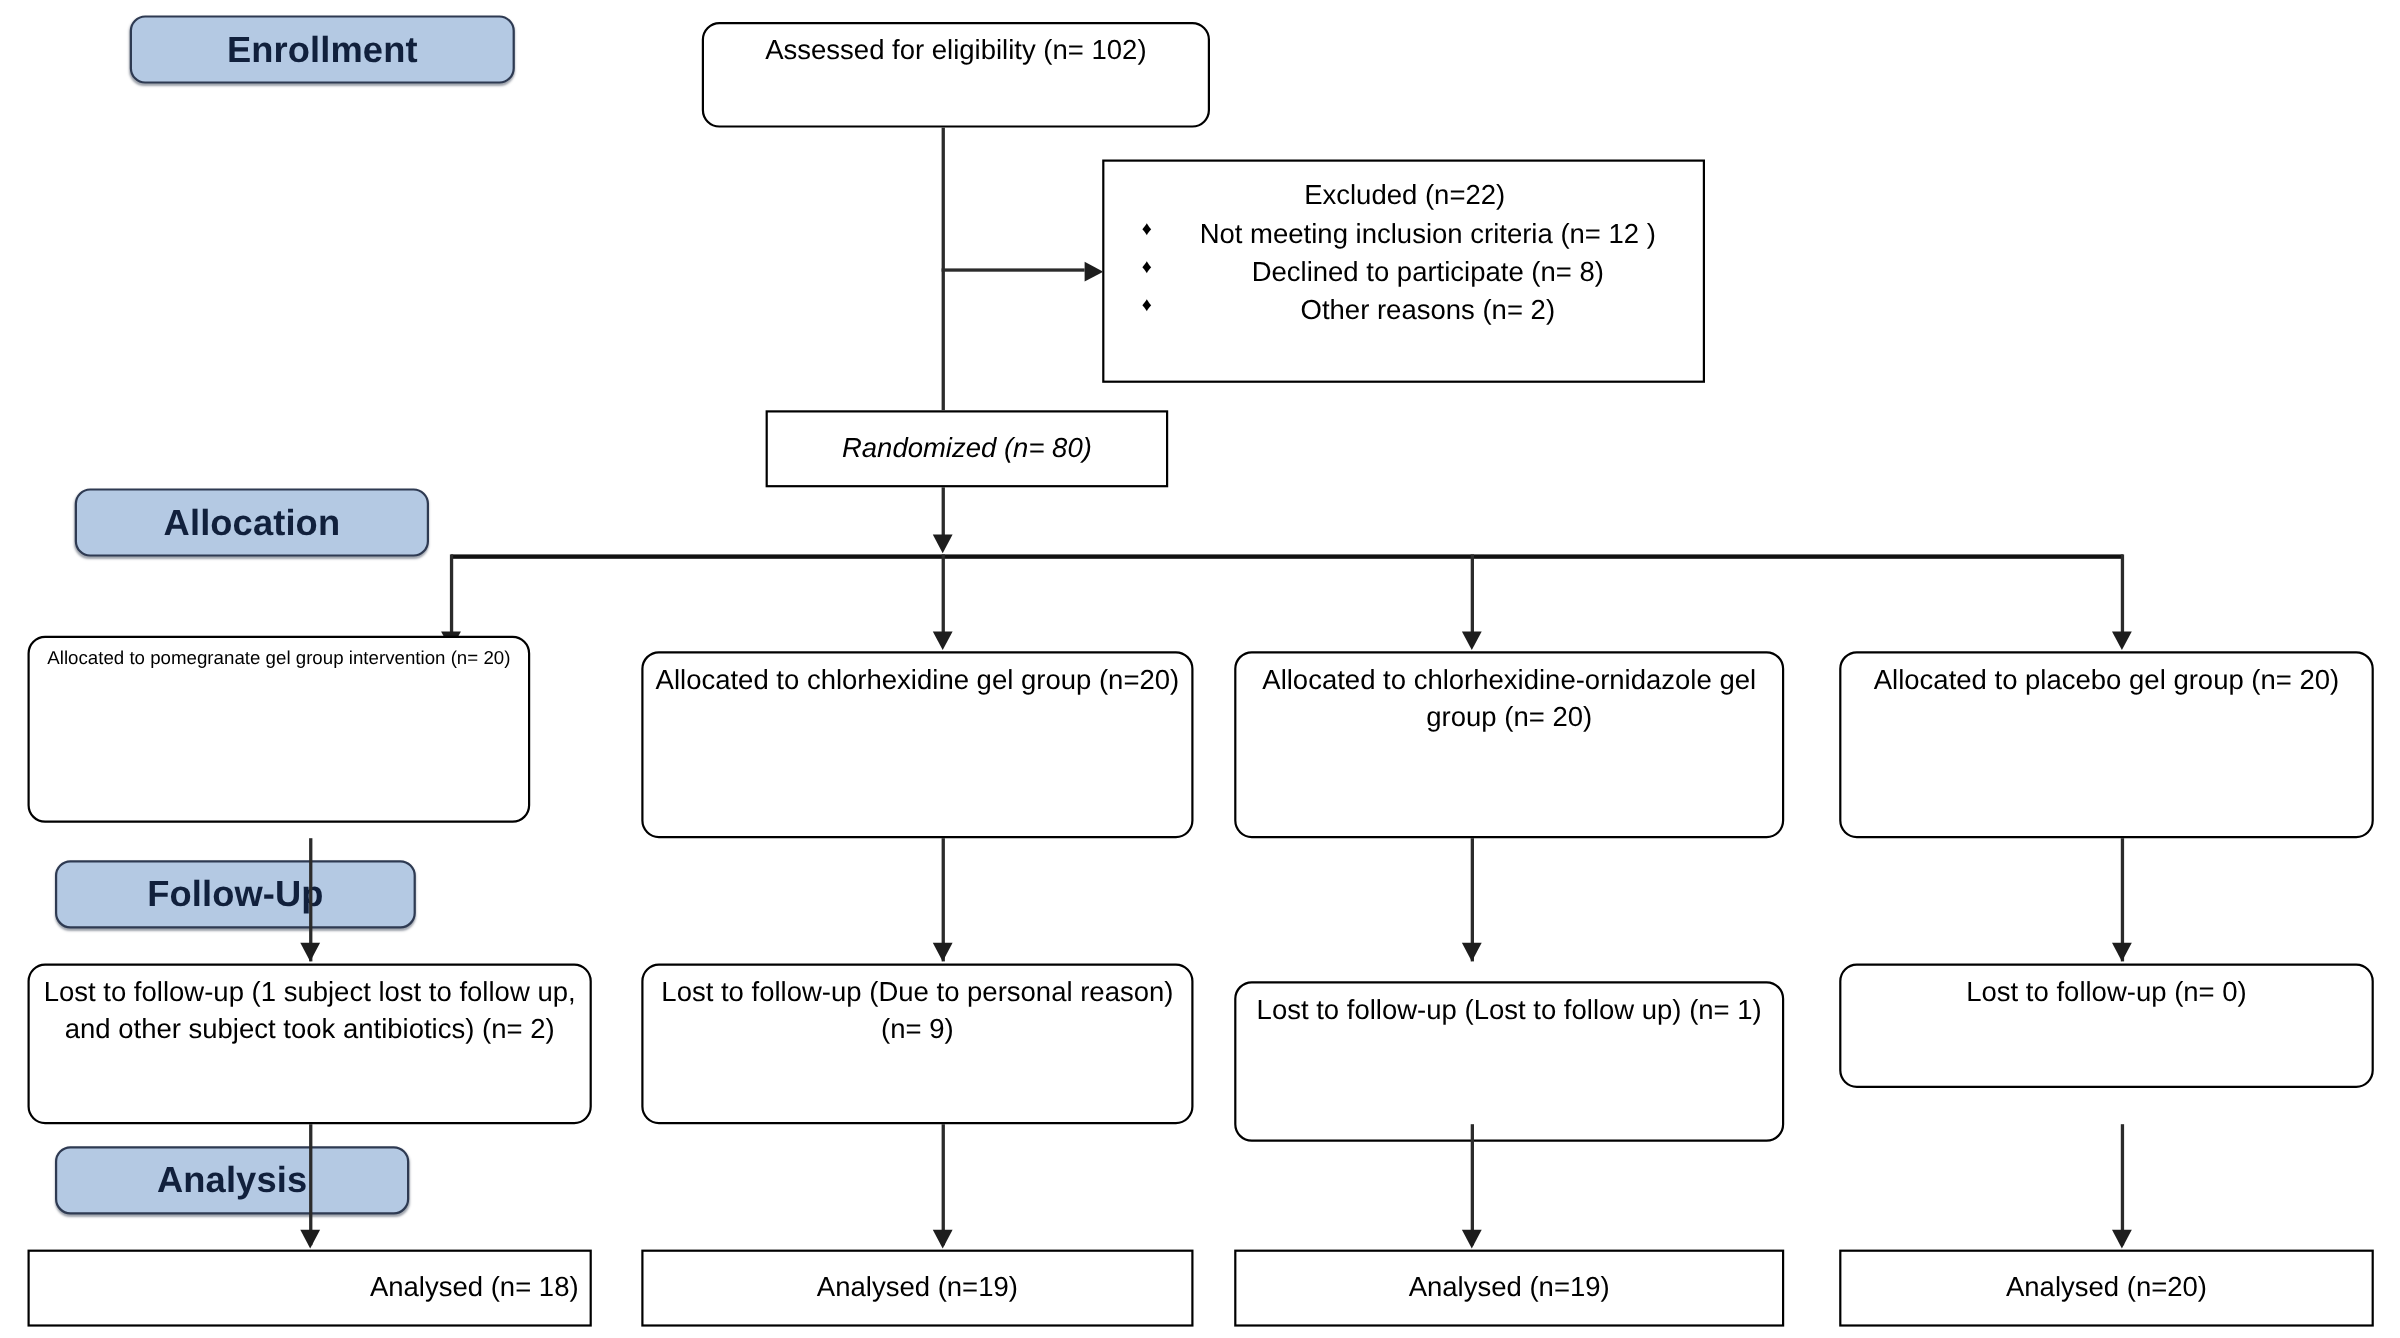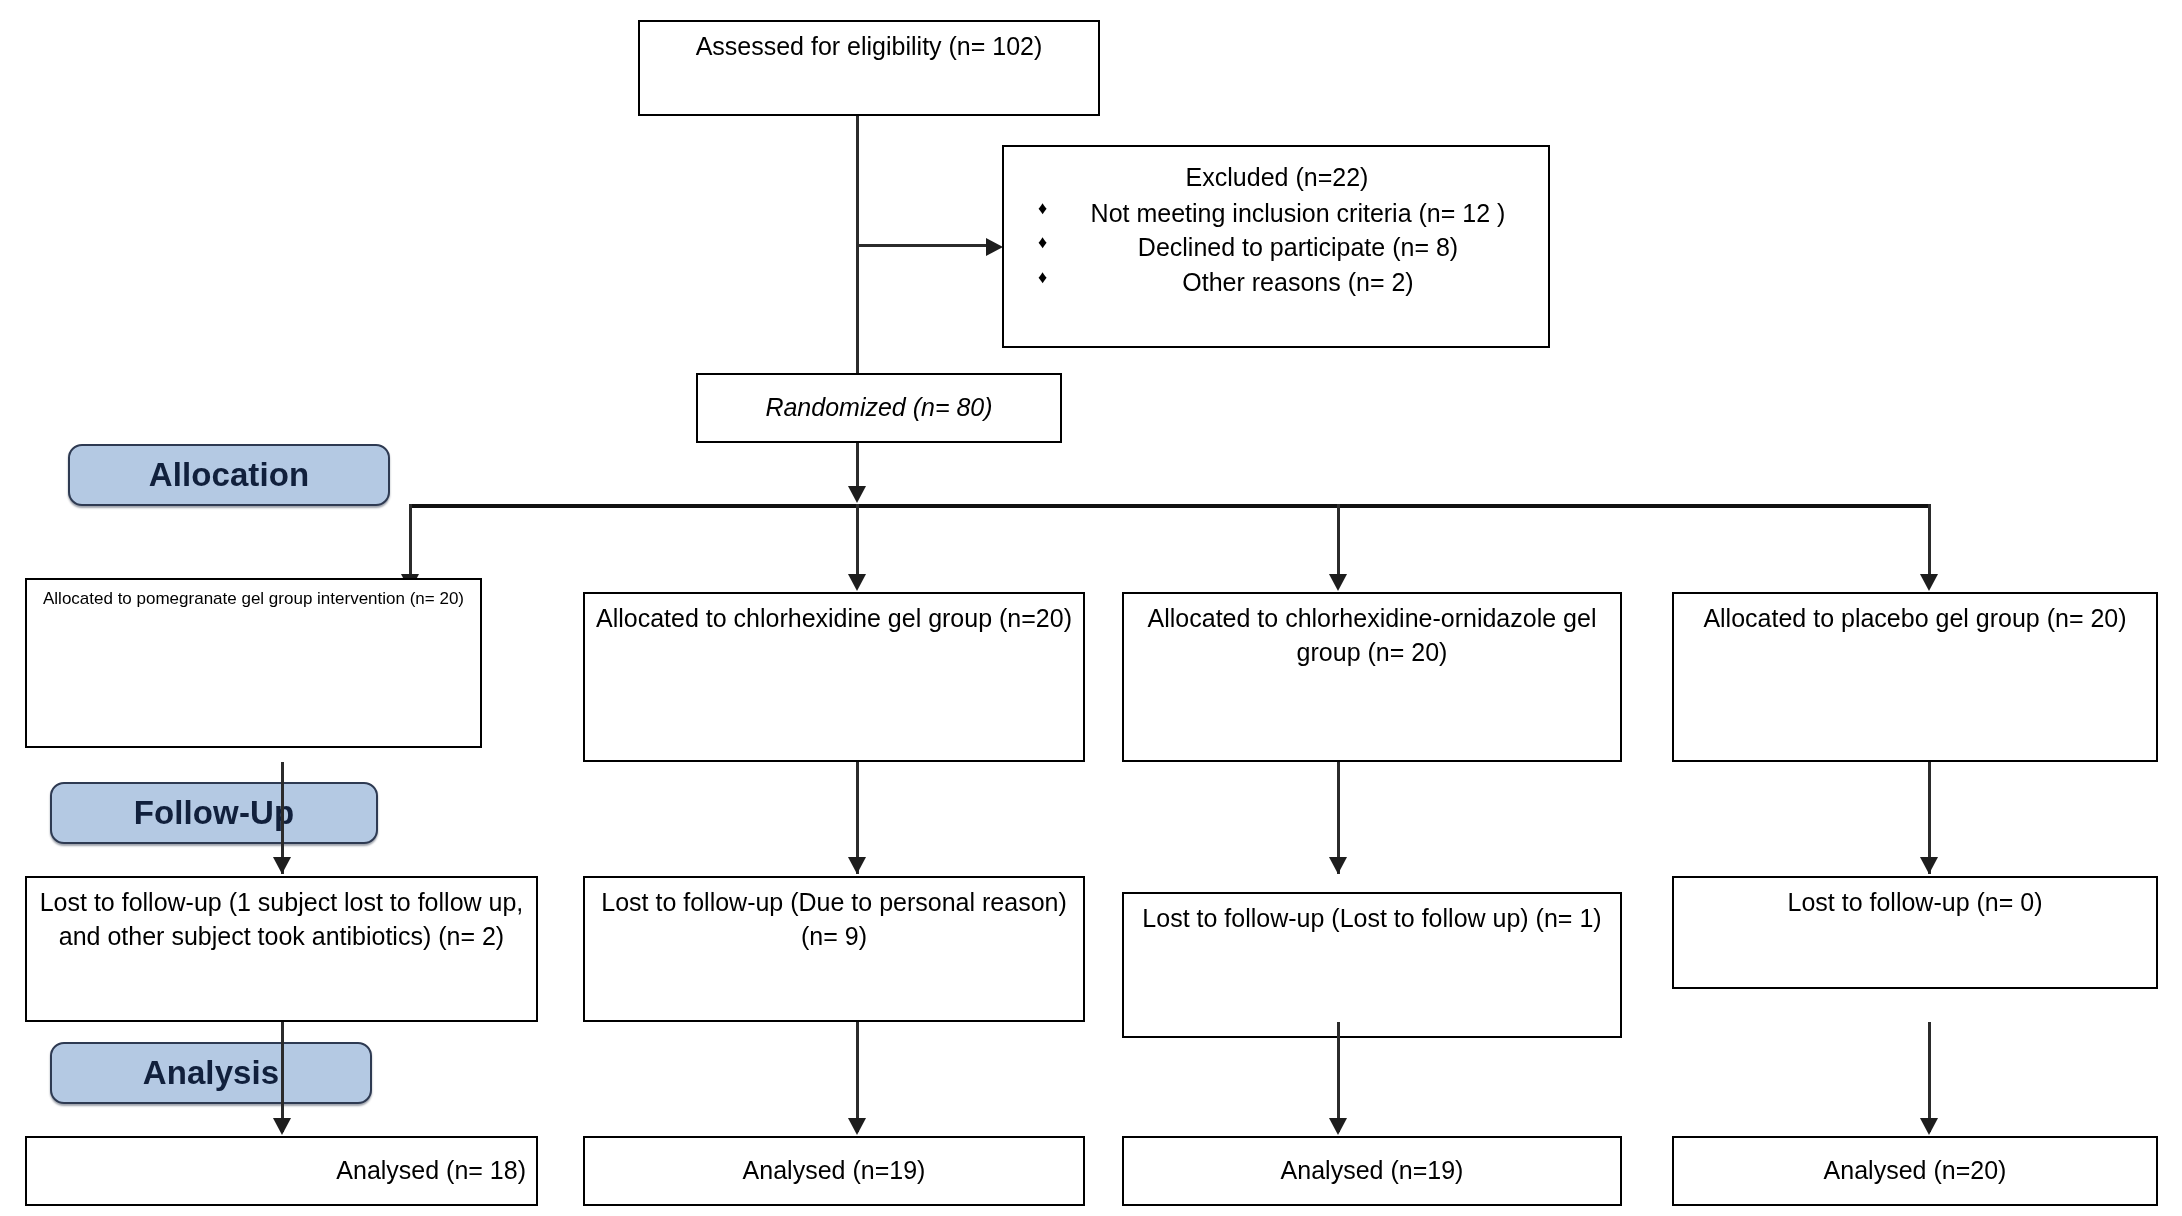--- a/index.html
+++ b/index.html
@@ -39,21 +39,21 @@
   .box {
     position: absolute;
     box-sizing: border-box;
     background: #ffffff;
     border: 2px solid #000000;
     display: flex;
     justify-content: center;
     padding: 8px 10px;
     line-height: 1.34;
   }
-  .box.center-text { text-align: center; align-items: flex-start; }
+  .box.center-text { text-align: center; align-items: flex-start; border-radius: 16px; }
   .box.mid { align-items: center; }
   .box.left-text  { text-align: left;  align-items: flex-start; justify-content: flex-start; }
 
   .box-inner { width: 100%; }
 
   
   .excl-title { margin: 0 0 2px 2px; }
   .excl-list {
     list-style: none;
     margin: 0;
@@ -103,20 +103,23 @@
     border-top: 9px solid transparent;
     border-bottom: 9px solid transparent;
     border-left: 17px solid #1d1d1d;
   }
 </style>
 </head>
 <body>
 
 <div id="canvas">
 
+  <div class="stage" style="left:118px; top:14px; width:350px; height:62px; font-size:33px;">
+    <span>Enrollment</span>
+  </div>
 
   <div class="stage" style="left:68px; top:444px; width:322px; height:62px; font-size:33px;">
     <span>Allocation</span>
   </div>
 
   <div class="stage" style="left:50px; top:782px; width:328px; height:62px; font-size:33px;">
     <span>Follow-Up</span>
   </div>
 
   <div class="stage" style="left:50px; top:1042px; width:322px; height:62px; font-size:33px;">

